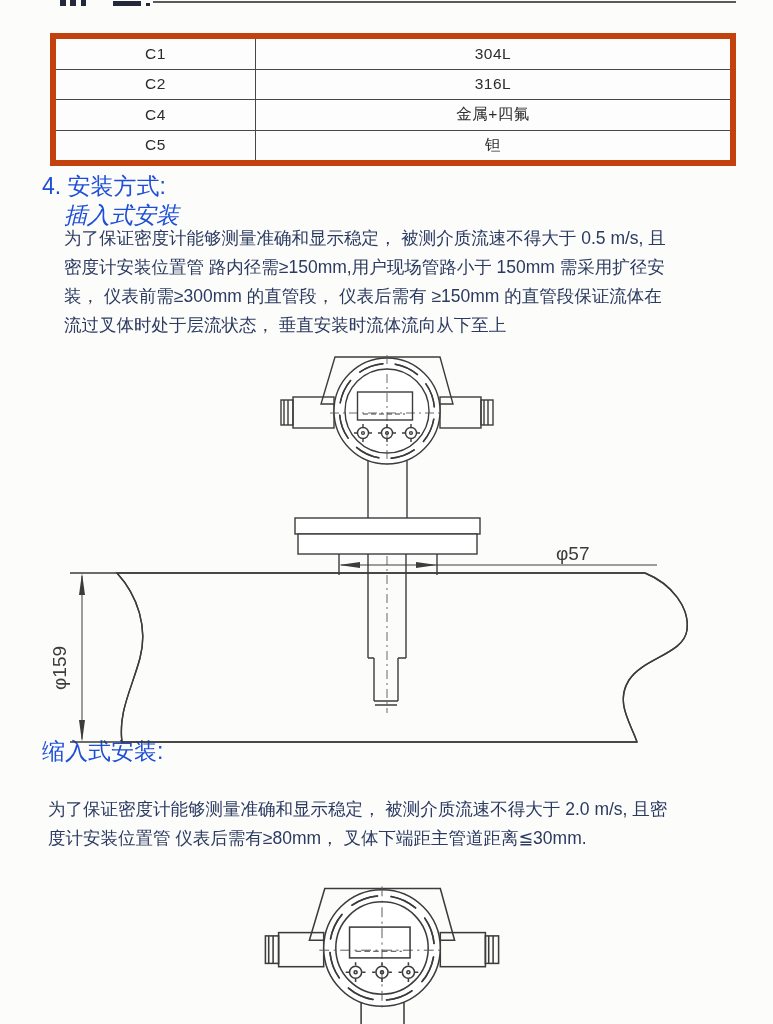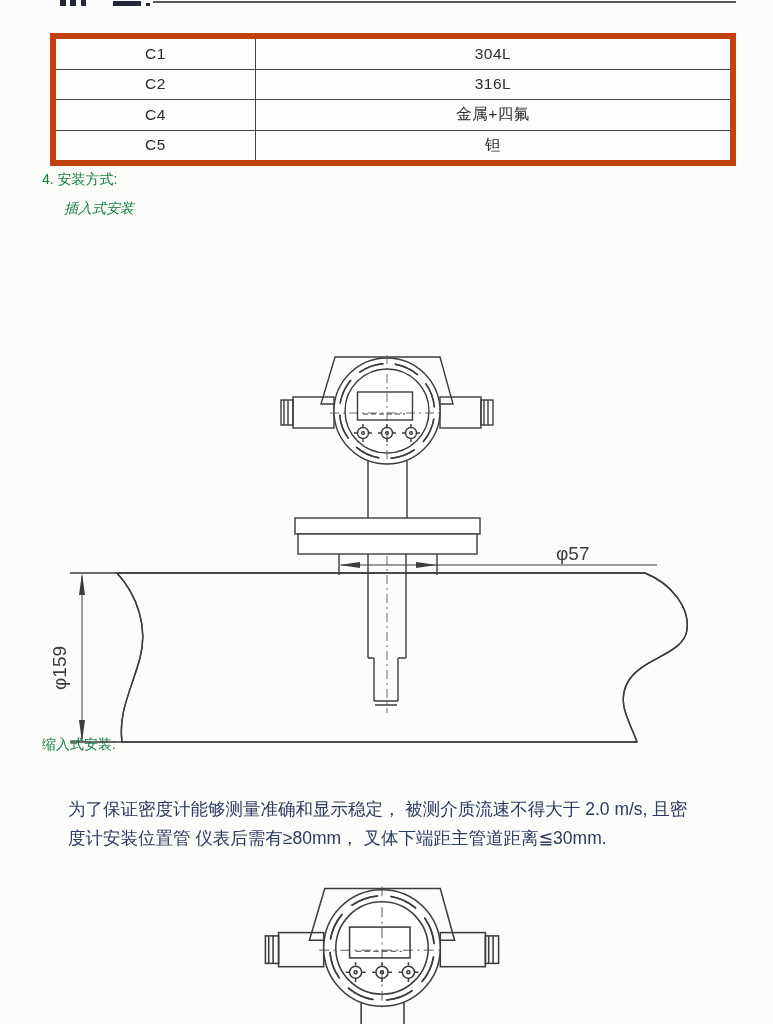--- a/index.html
+++ b/index.html
@@ -17,21 +17,21 @@
     border:6px solid #c2410c; box-sizing:border-box; background:#fdfdfd;margin-top:23px;
   }
   .mat-row{flex:1; display:grid; grid-template-columns:200px 1fr; border-bottom:1.6px solid #474747;}
   .mat-row:last-child{border-bottom:none;}
   .mat-cell{
     display:flex; align-items:center; justify-content:center;
     font-size:15.5px; color:#2c2c2c; letter-spacing:0.5px;
   }
   .mat-cell.code{border-right:1.6px solid #474747;}
   
-  .txt{position:absolute; color:#15803d; font-size:14px; white-space:nowrap;}
+  .txt{position:absolute; color:#1d4ed8; font-size:23px; white-space:nowrap;}
   .para{position:absolute; color:#2b3a60; font-size:17.5px; line-height:29px; width:700px;}
   .para div{white-space:nowrap;}
   
   .draw{position:absolute; left:0; top:0;}
   .draw path,.draw rect,.draw circle,.draw polygon,.draw line{
     fill:none; stroke:#3c3c3c; stroke-width:1.4px;
   }
   .draw .wf{fill:#ffffff;}
   .draw .thin{stroke-width:1px;}
   .draw .cl{stroke:#5a5a5a; stroke-width:0.9px; stroke-dasharray:9 4 2 4;}
@@ -67,23 +67,29 @@
       <div class="mat-cell">金属+四氟</div>
     </div>
     <div class="mat-row">
       <div class="mat-cell code">C5</div>
       <div class="mat-cell">钽</div>
     </div>
   </div>
 
   <div class="txt" style="left:42px;top:171px;">4. 安装方式:</div>
   <div class="txt" style="left:64px;top:200px;font-style:italic;">插入式安装</div>
+  <div class="para" style="left:64px;top:224px;">
+    <div>为了保证密度计能够测量准确和显示稳定， 被测介质流速不得大于 0.5 m/s, 且</div>
+    <div>密度计安装位置管 路内径需≥150mm,用户现场管路小于 150mm 需采用扩径安</div>
+    <div>装， 仪表前需≥300mm 的直管段， 仪表后需有 ≥150mm 的直管段保证流体在</div>
+    <div>流过叉体时处于层流状态， 垂直安装时流体流向从下至上</div>
+  </div>
 
   <div class="txt" style="left:42px;top:736px;">缩入式安装:</div>
-  <div class="para" style="left:68px;top:795px;">
+  <div class="para" style="left:48px;top:795px;">
     <div>为了保证密度计能够测量准确和显示稳定， 被测介质流速不得大于 2.0 m/s, 且密</div>
     <div>度计安装位置管 仪表后需有≥80mm， 叉体下端距主管道距离≦30mm.</div>
   </div>
 
   <svg class="draw" width="773" height="1024" viewBox="0 0 773 1024">
     <defs>
       <pattern id="hatch" width="26" height="22" patternUnits="userSpaceOnUse">
         <rect width="26" height="22" fill="#ffffff" stroke="none"></rect>
         <rect x="3" y="4" width="9" height="2.2" fill="#5f5f5f" stroke="none"></rect>
         <rect x="17" y="4.5" width="3" height="1.8" fill="#8a8a8a" stroke="none"></rect>

